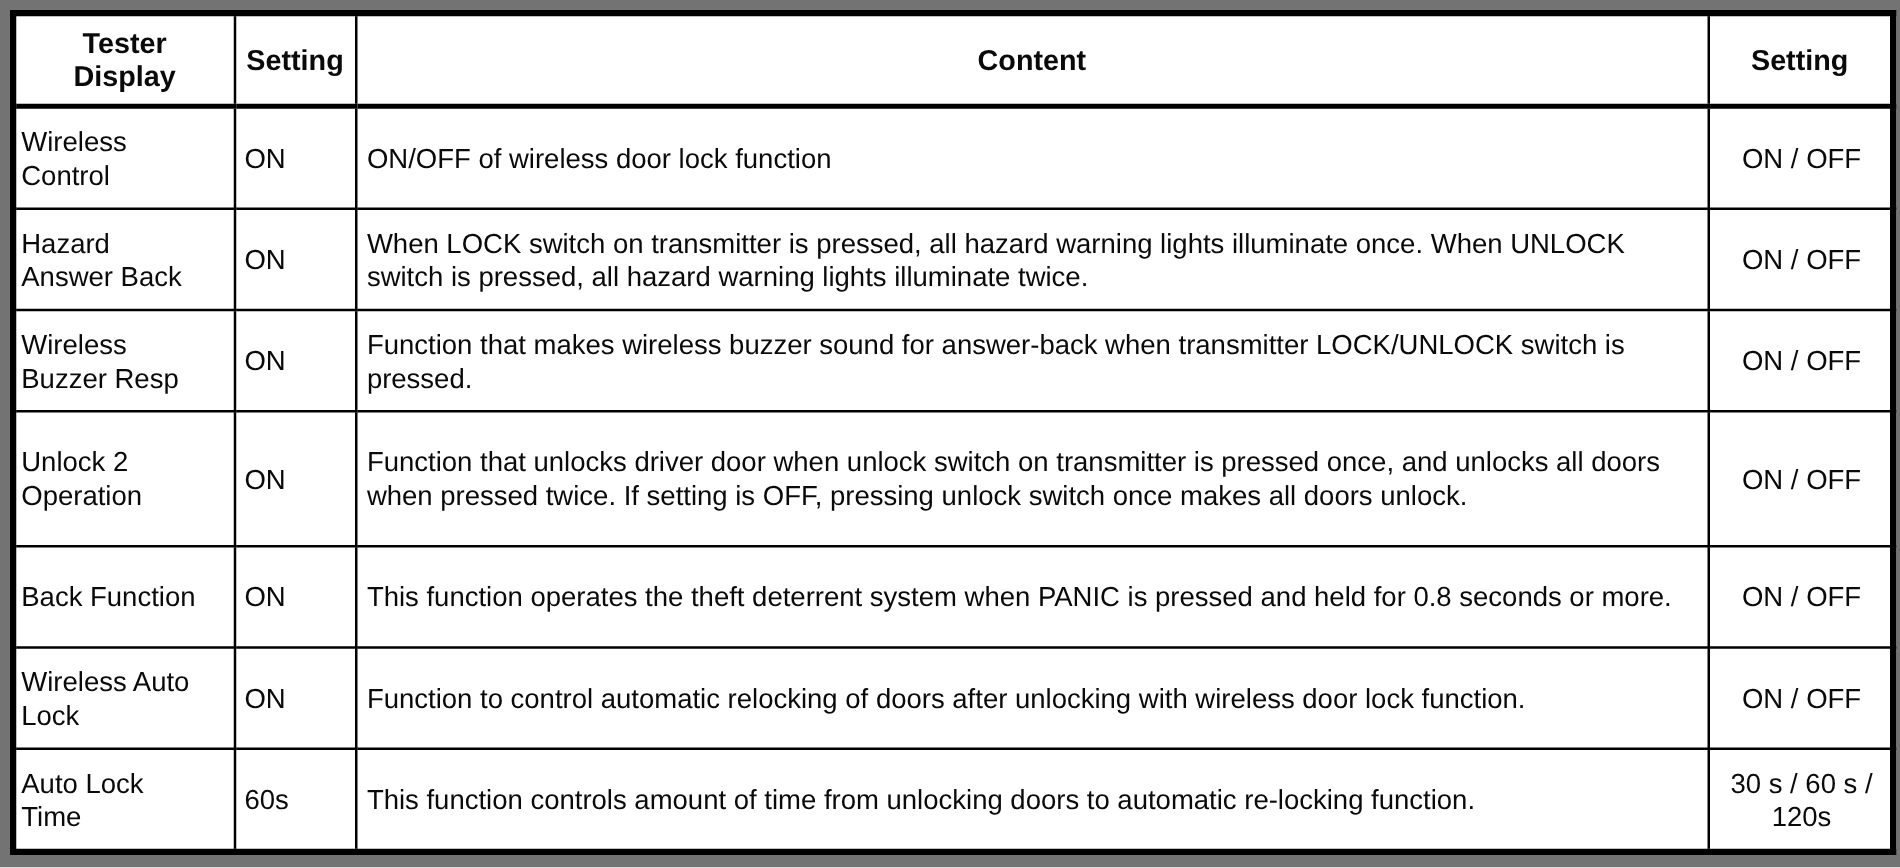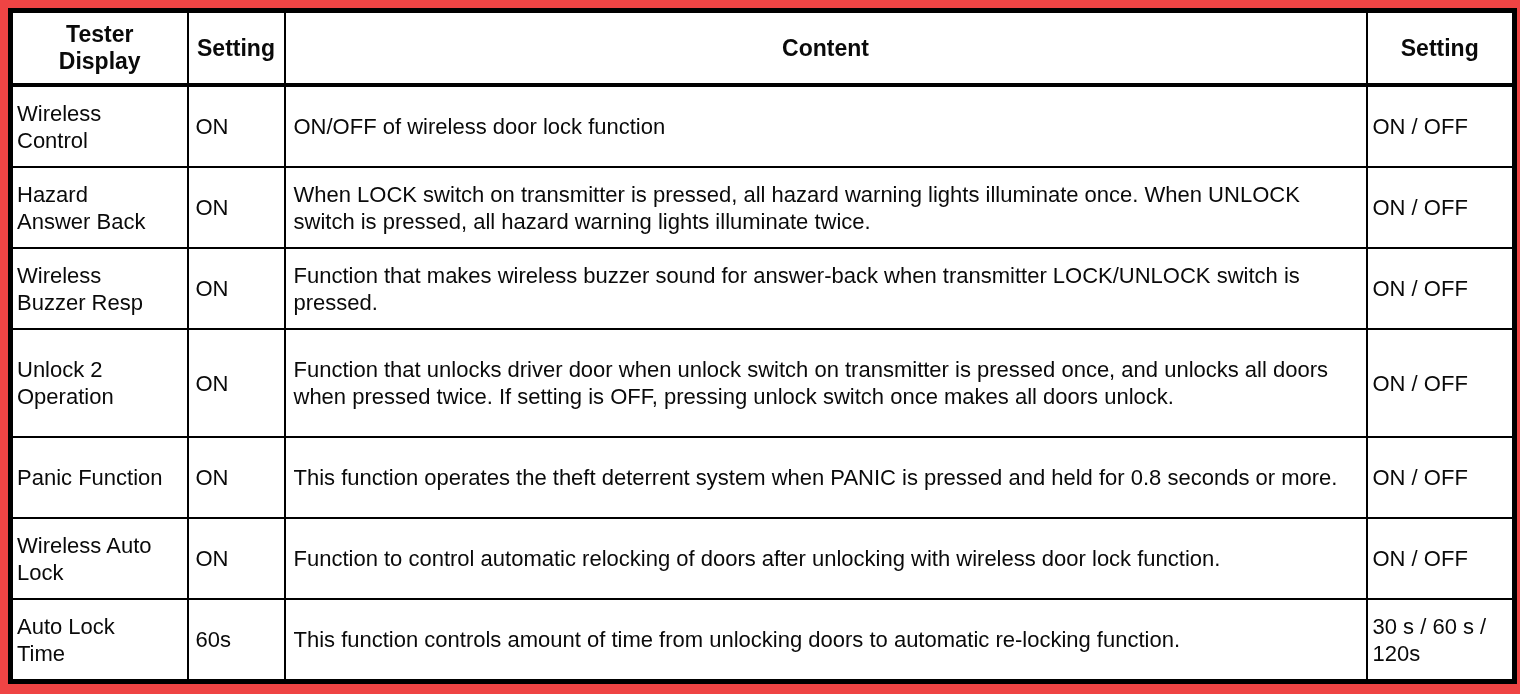--- a/index.html
+++ b/index.html
@@ -7,21 +7,21 @@
     padding: 0;
     background: #ffffff;
     width: 1520px;
     height: 694px;
     overflow: hidden;
   }
   .page {
     position: relative;
     width: 1520px;
     height: 694px;
-    background: #ef4444;
+    background: #737373;
     font-family: "Liberation Sans", sans-serif;
     color: #000000;
   }
   table.custom-table {
     position: absolute;
     left: 8px;
     top: 8px;
     width: 1504px;
     border-collapse: collapse;
     table-layout: fixed;
@@ -61,21 +61,21 @@
   td.c2 {
     padding: 4px 4px 4px 7px;
     text-align: left;
   }
   td.c3 {
     padding: 4px 26px 4px 8px;
     text-align: left;
   }
   td.c4 {
     padding: 4px 2px 4px 5px;
-    text-align: left;
+    text-align: center;
     white-space: pre-line;
   }
 </style>
 </head>
 <body>
 
 <div class="page">
   <table class="custom-table">
     <colgroup>
       <col class="c1">
@@ -115,21 +115,21 @@
     <td class="c4">ON / OFF</td>
   </tr>
         <tr class="tall">
     <td class="c1">Unlock 2
 Operation</td>
     <td class="c2">ON</td>
     <td class="c3">Function that unlocks driver door when unlock switch on transmitter is pressed once, and unlocks all doors when pressed twice. If setting is OFF, pressing unlock switch once makes all doors unlock.</td>
     <td class="c4">ON / OFF</td>
   </tr>
         <tr>
-    <td class="c1">Panic Function</td>
+    <td class="c1">Back Function</td>
     <td class="c2">ON</td>
     <td class="c3">This function operates the theft deterrent system when PANIC is pressed and held for 0.8 seconds or more.</td>
     <td class="c4">ON / OFF</td>
   </tr>
         <tr>
     <td class="c1">Wireless Auto
 Lock</td>
     <td class="c2">ON</td>
     <td class="c3">Function to control automatic relocking of doors after unlocking with wireless door lock function.</td>
     <td class="c4">ON / OFF</td>

